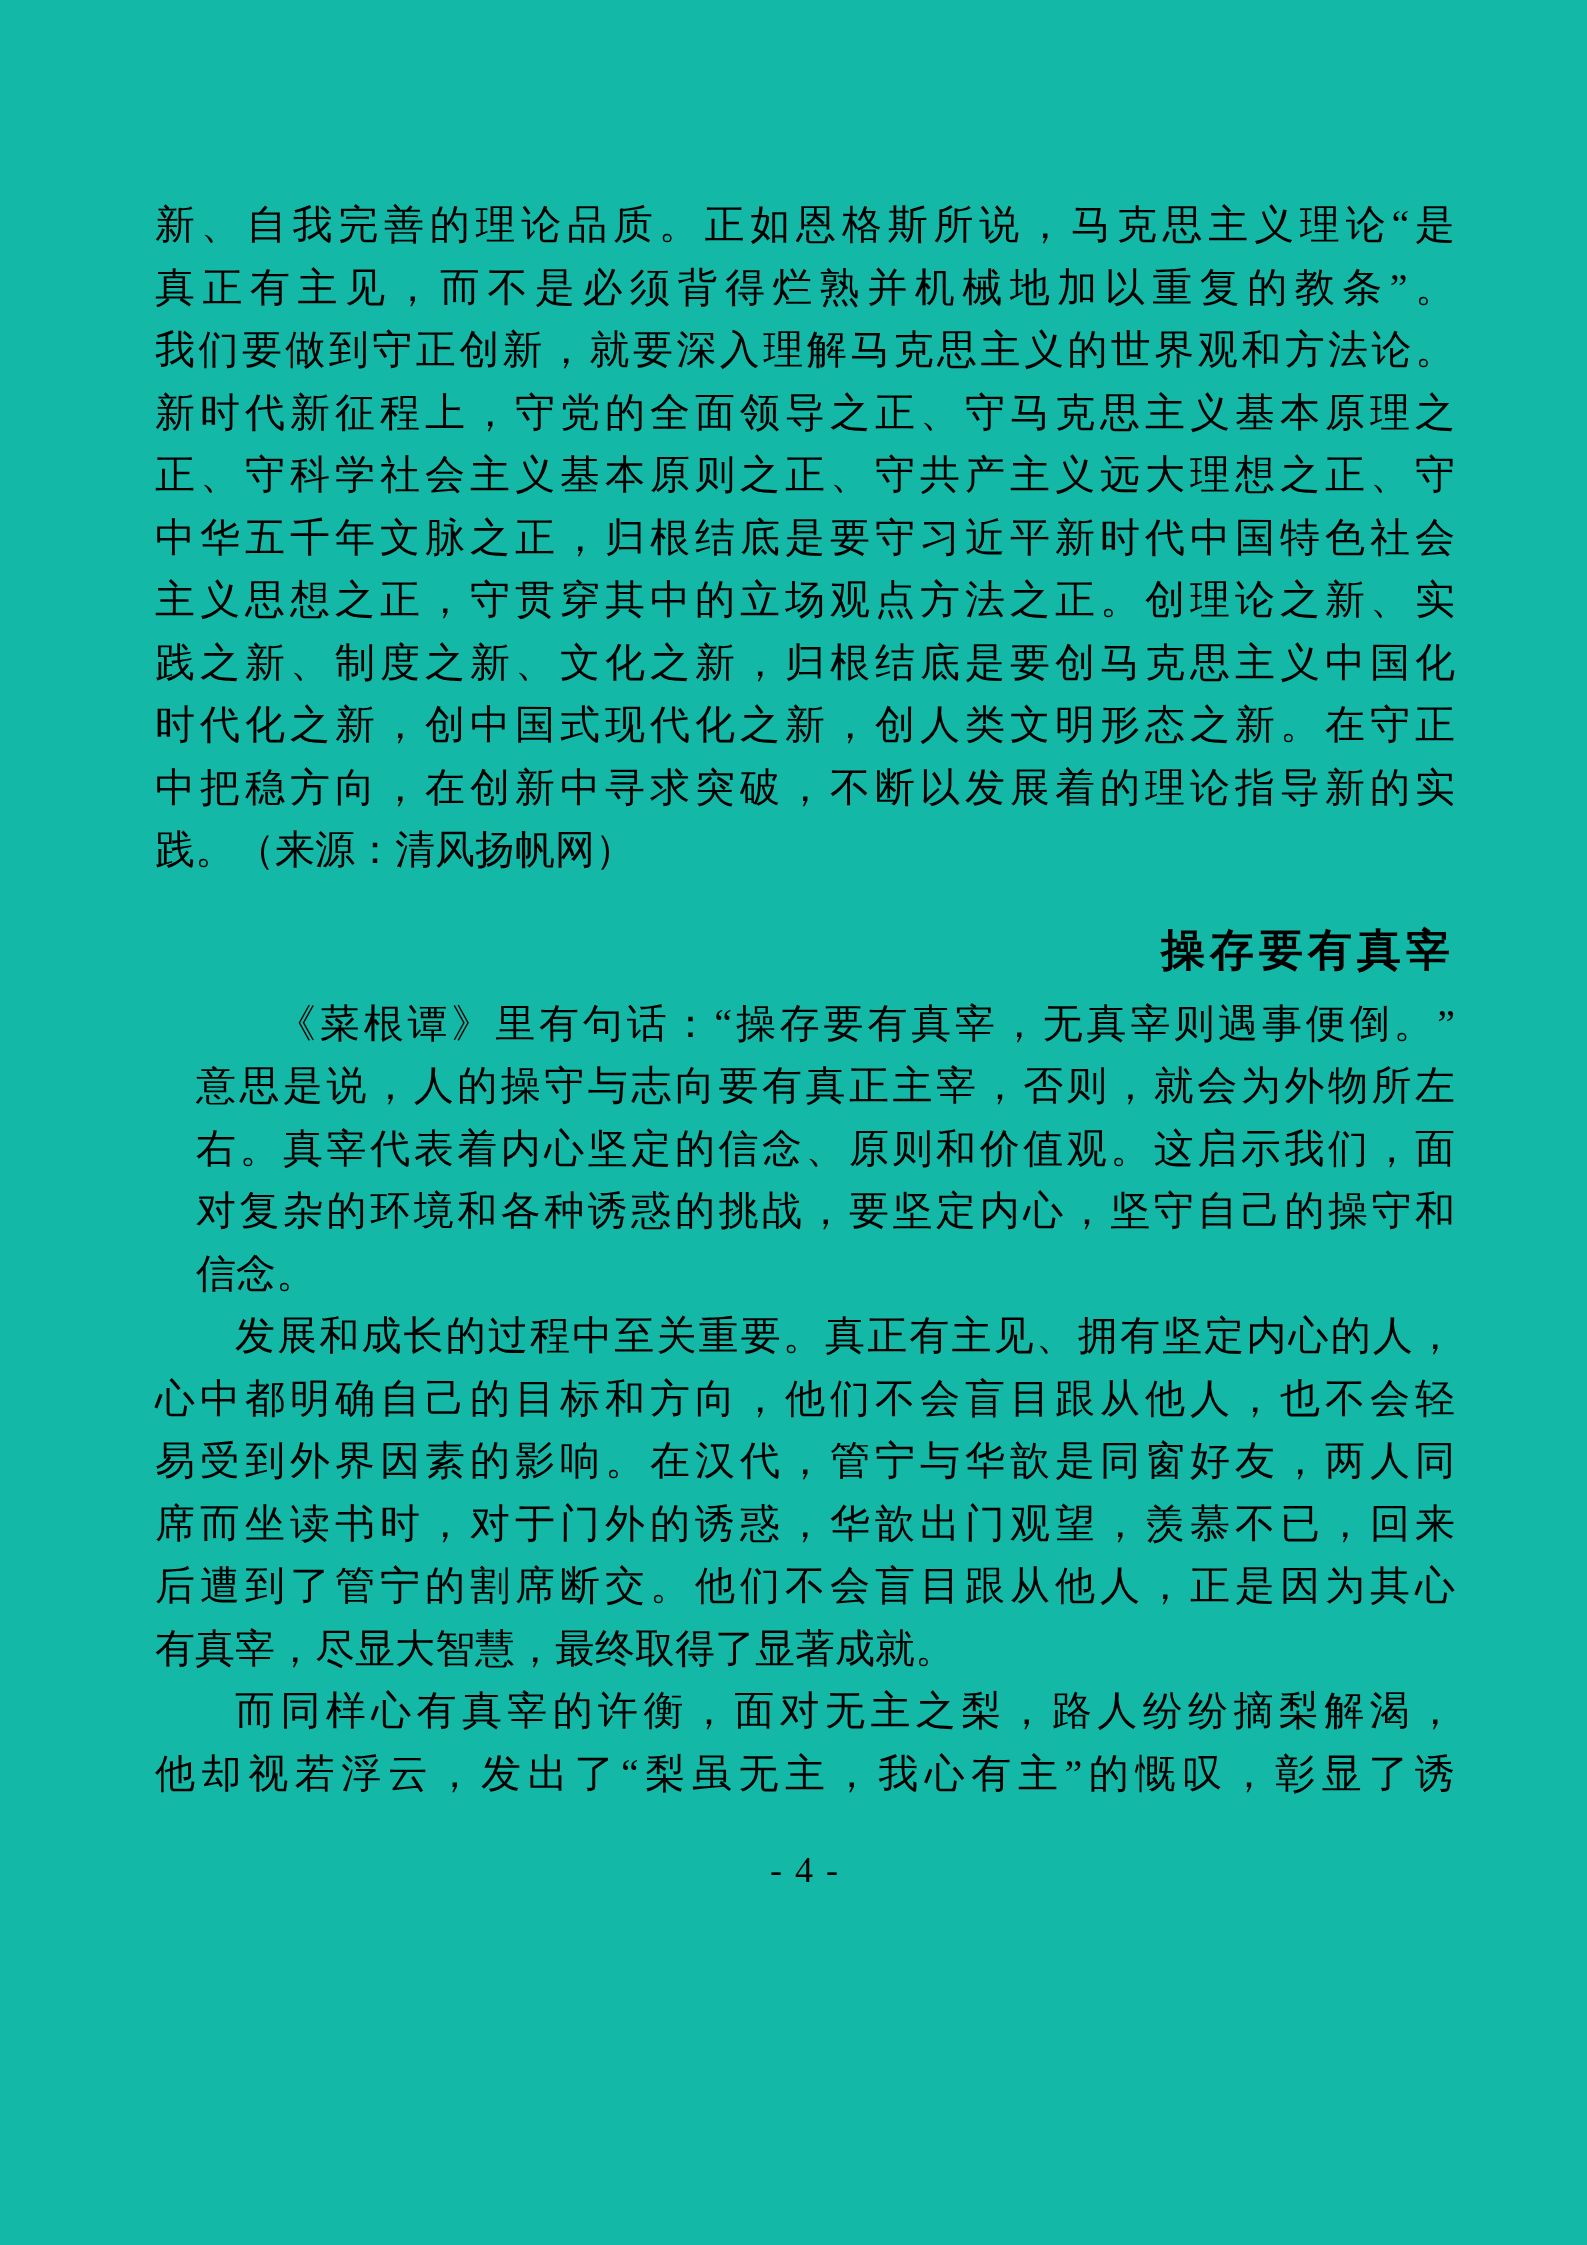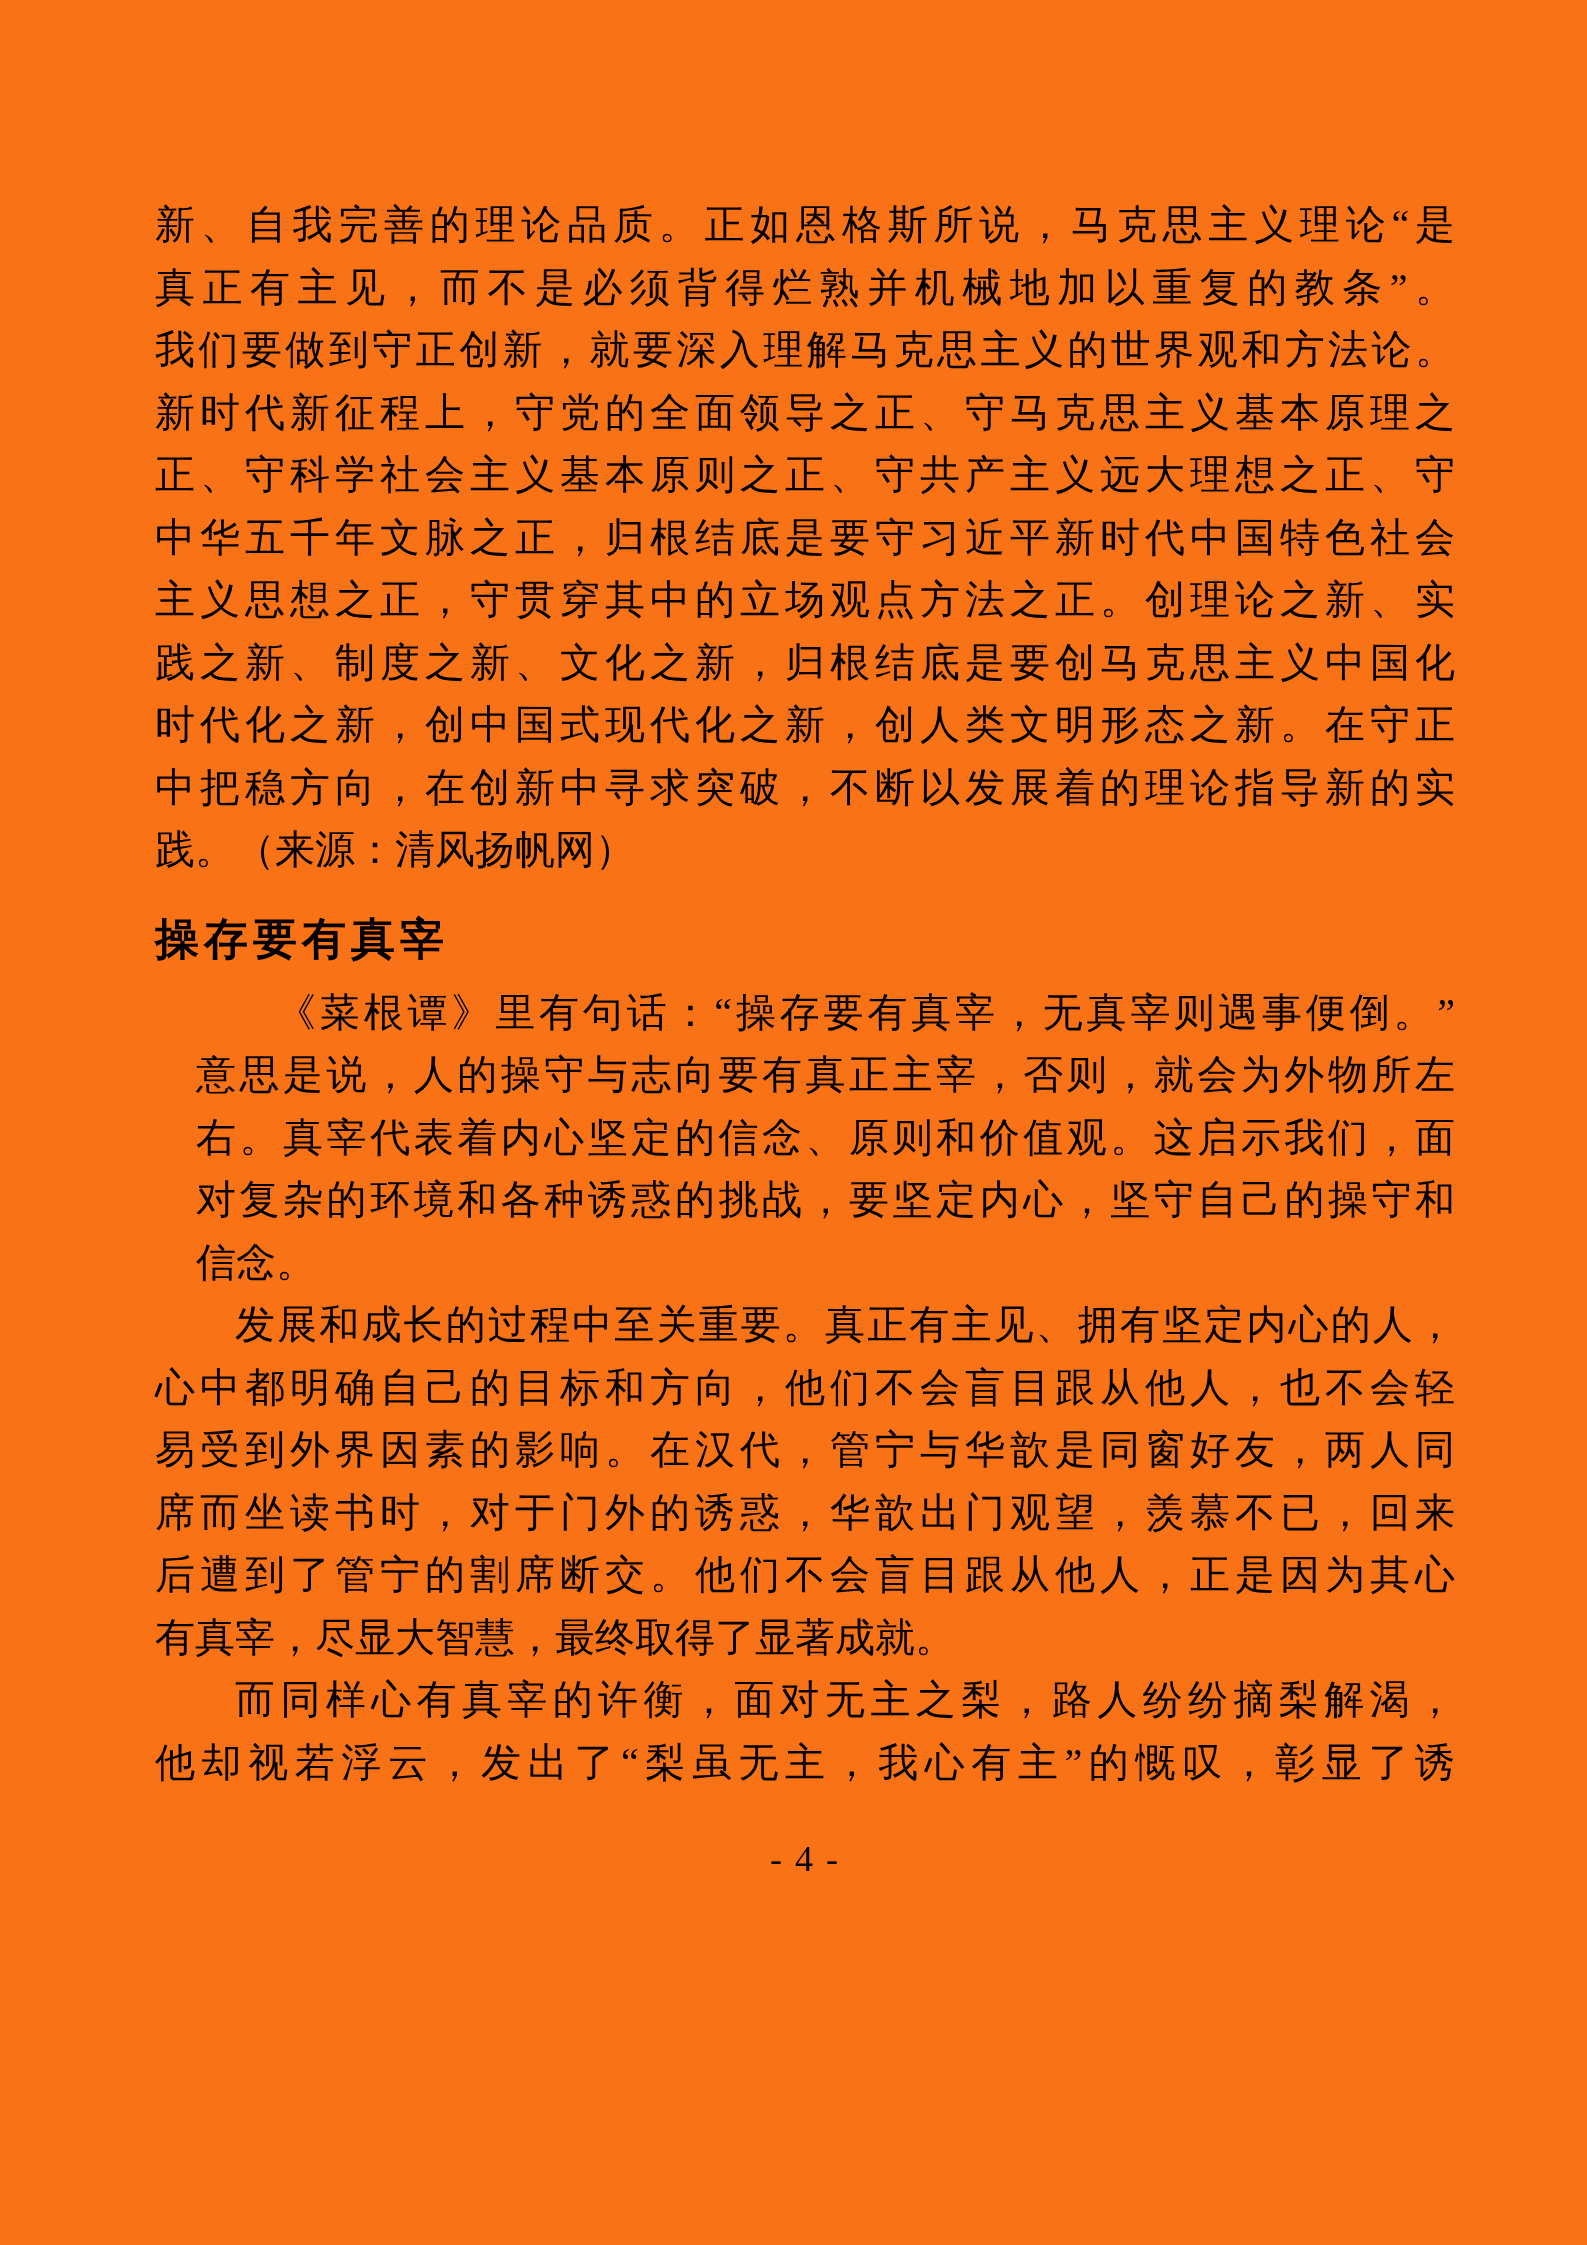--- a/index.html
+++ b/index.html
@@ -4,21 +4,21 @@
 <style>
   html, body {
     margin: 0;
     padding: 0;
     background: #ffffff;
   }
   .page {
     position: relative;
     width: 1587px;
     height: 2245px;
-    background: #f97316;
+    background: #14b8a6;
     color: #000000;
     font-family: "Liberation Serif", "DejaVu Serif", serif;
     overflow: hidden;
     box-sizing: border-box;
   }
   .content {
     box-sizing: border-box;
     padding: 194px 132px 0 155px;
   }
   .para { margin: 0; }
@@ -37,25 +37,25 @@
     text-indent: 2em;
   }
   .section-header {
     margin: 83px 0 0 0;
     font-size: 40px;
     font-weight: normal;
     line-height: 62.5px;
     text-indent: 2em;
   }
   .article-title {
-    margin: 25px 0 0 0;
+    margin: 36px 0 0 0;
     font-size: 44px;
     font-weight: bold;
     line-height: 66px;
-    text-align: left;
+    text-align: right;
     letter-spacing: 5px;
   }
   .para-after-title { margin-top: 9px; margin-left: 41px; }
   .page-footer {
     margin-top: 40px;
     font-size: 36px;
     line-height: 50px;
     text-align: center;
     letter-spacing: 2px;
   }

